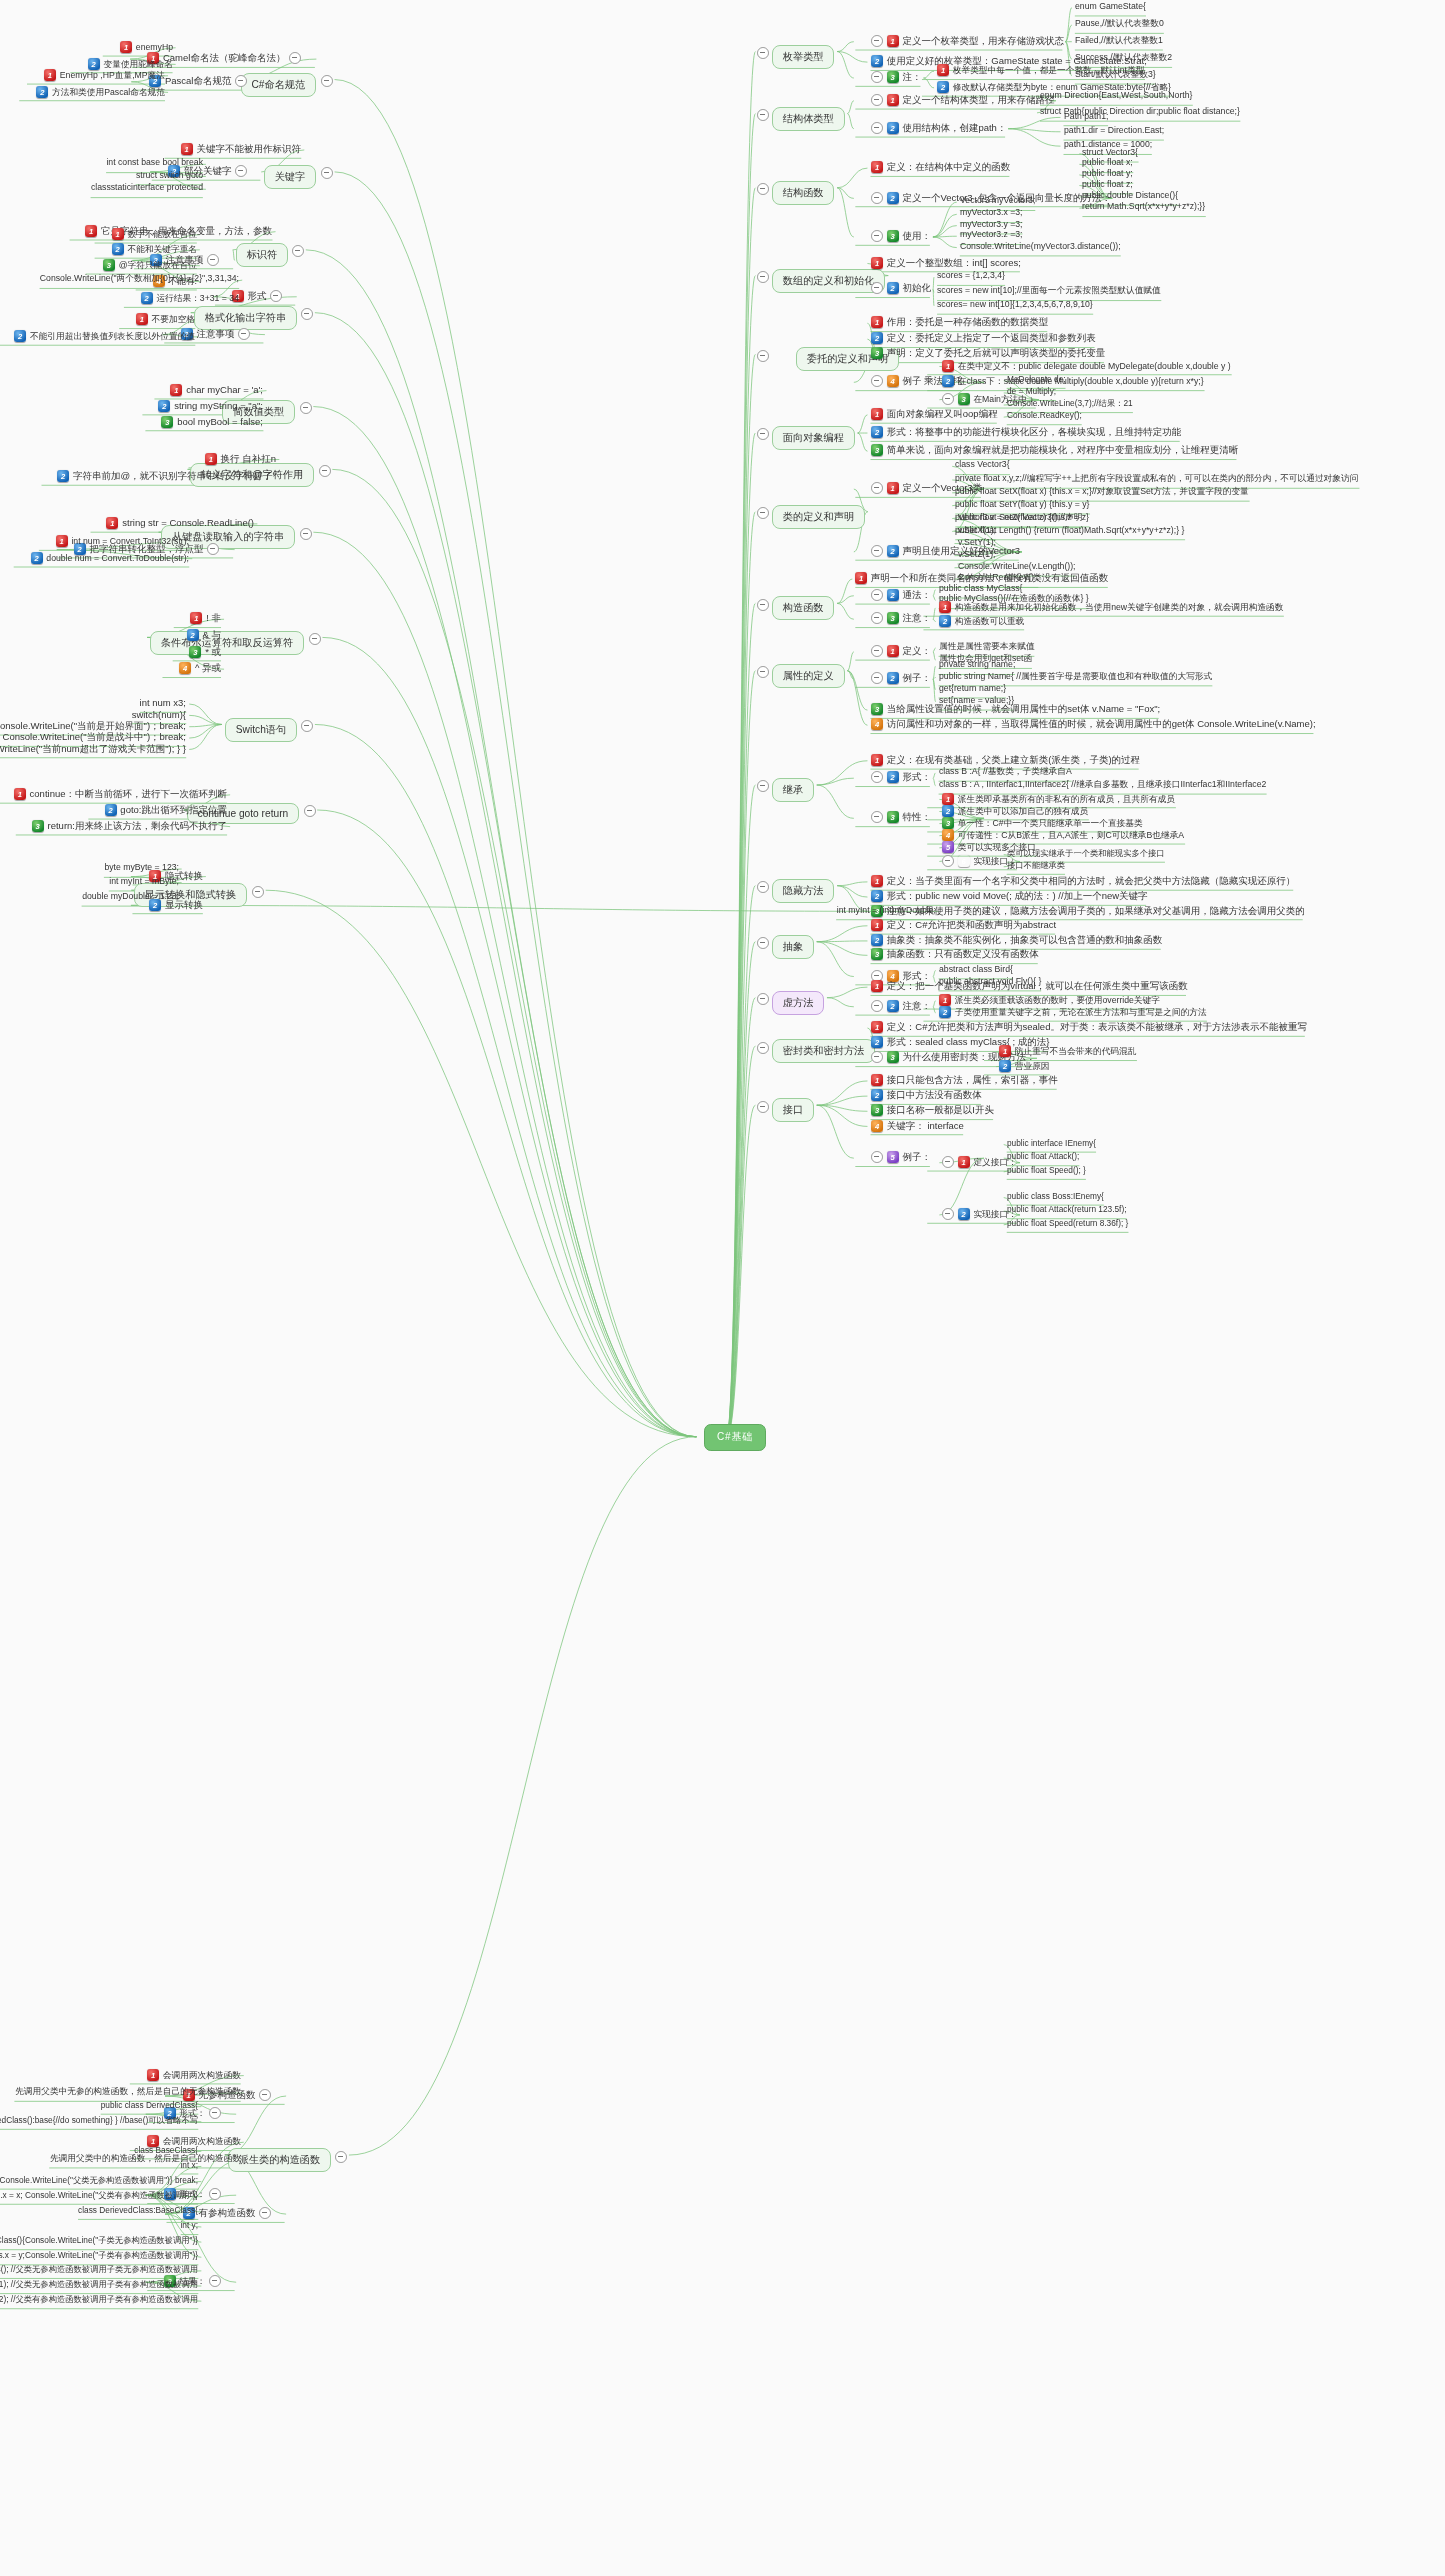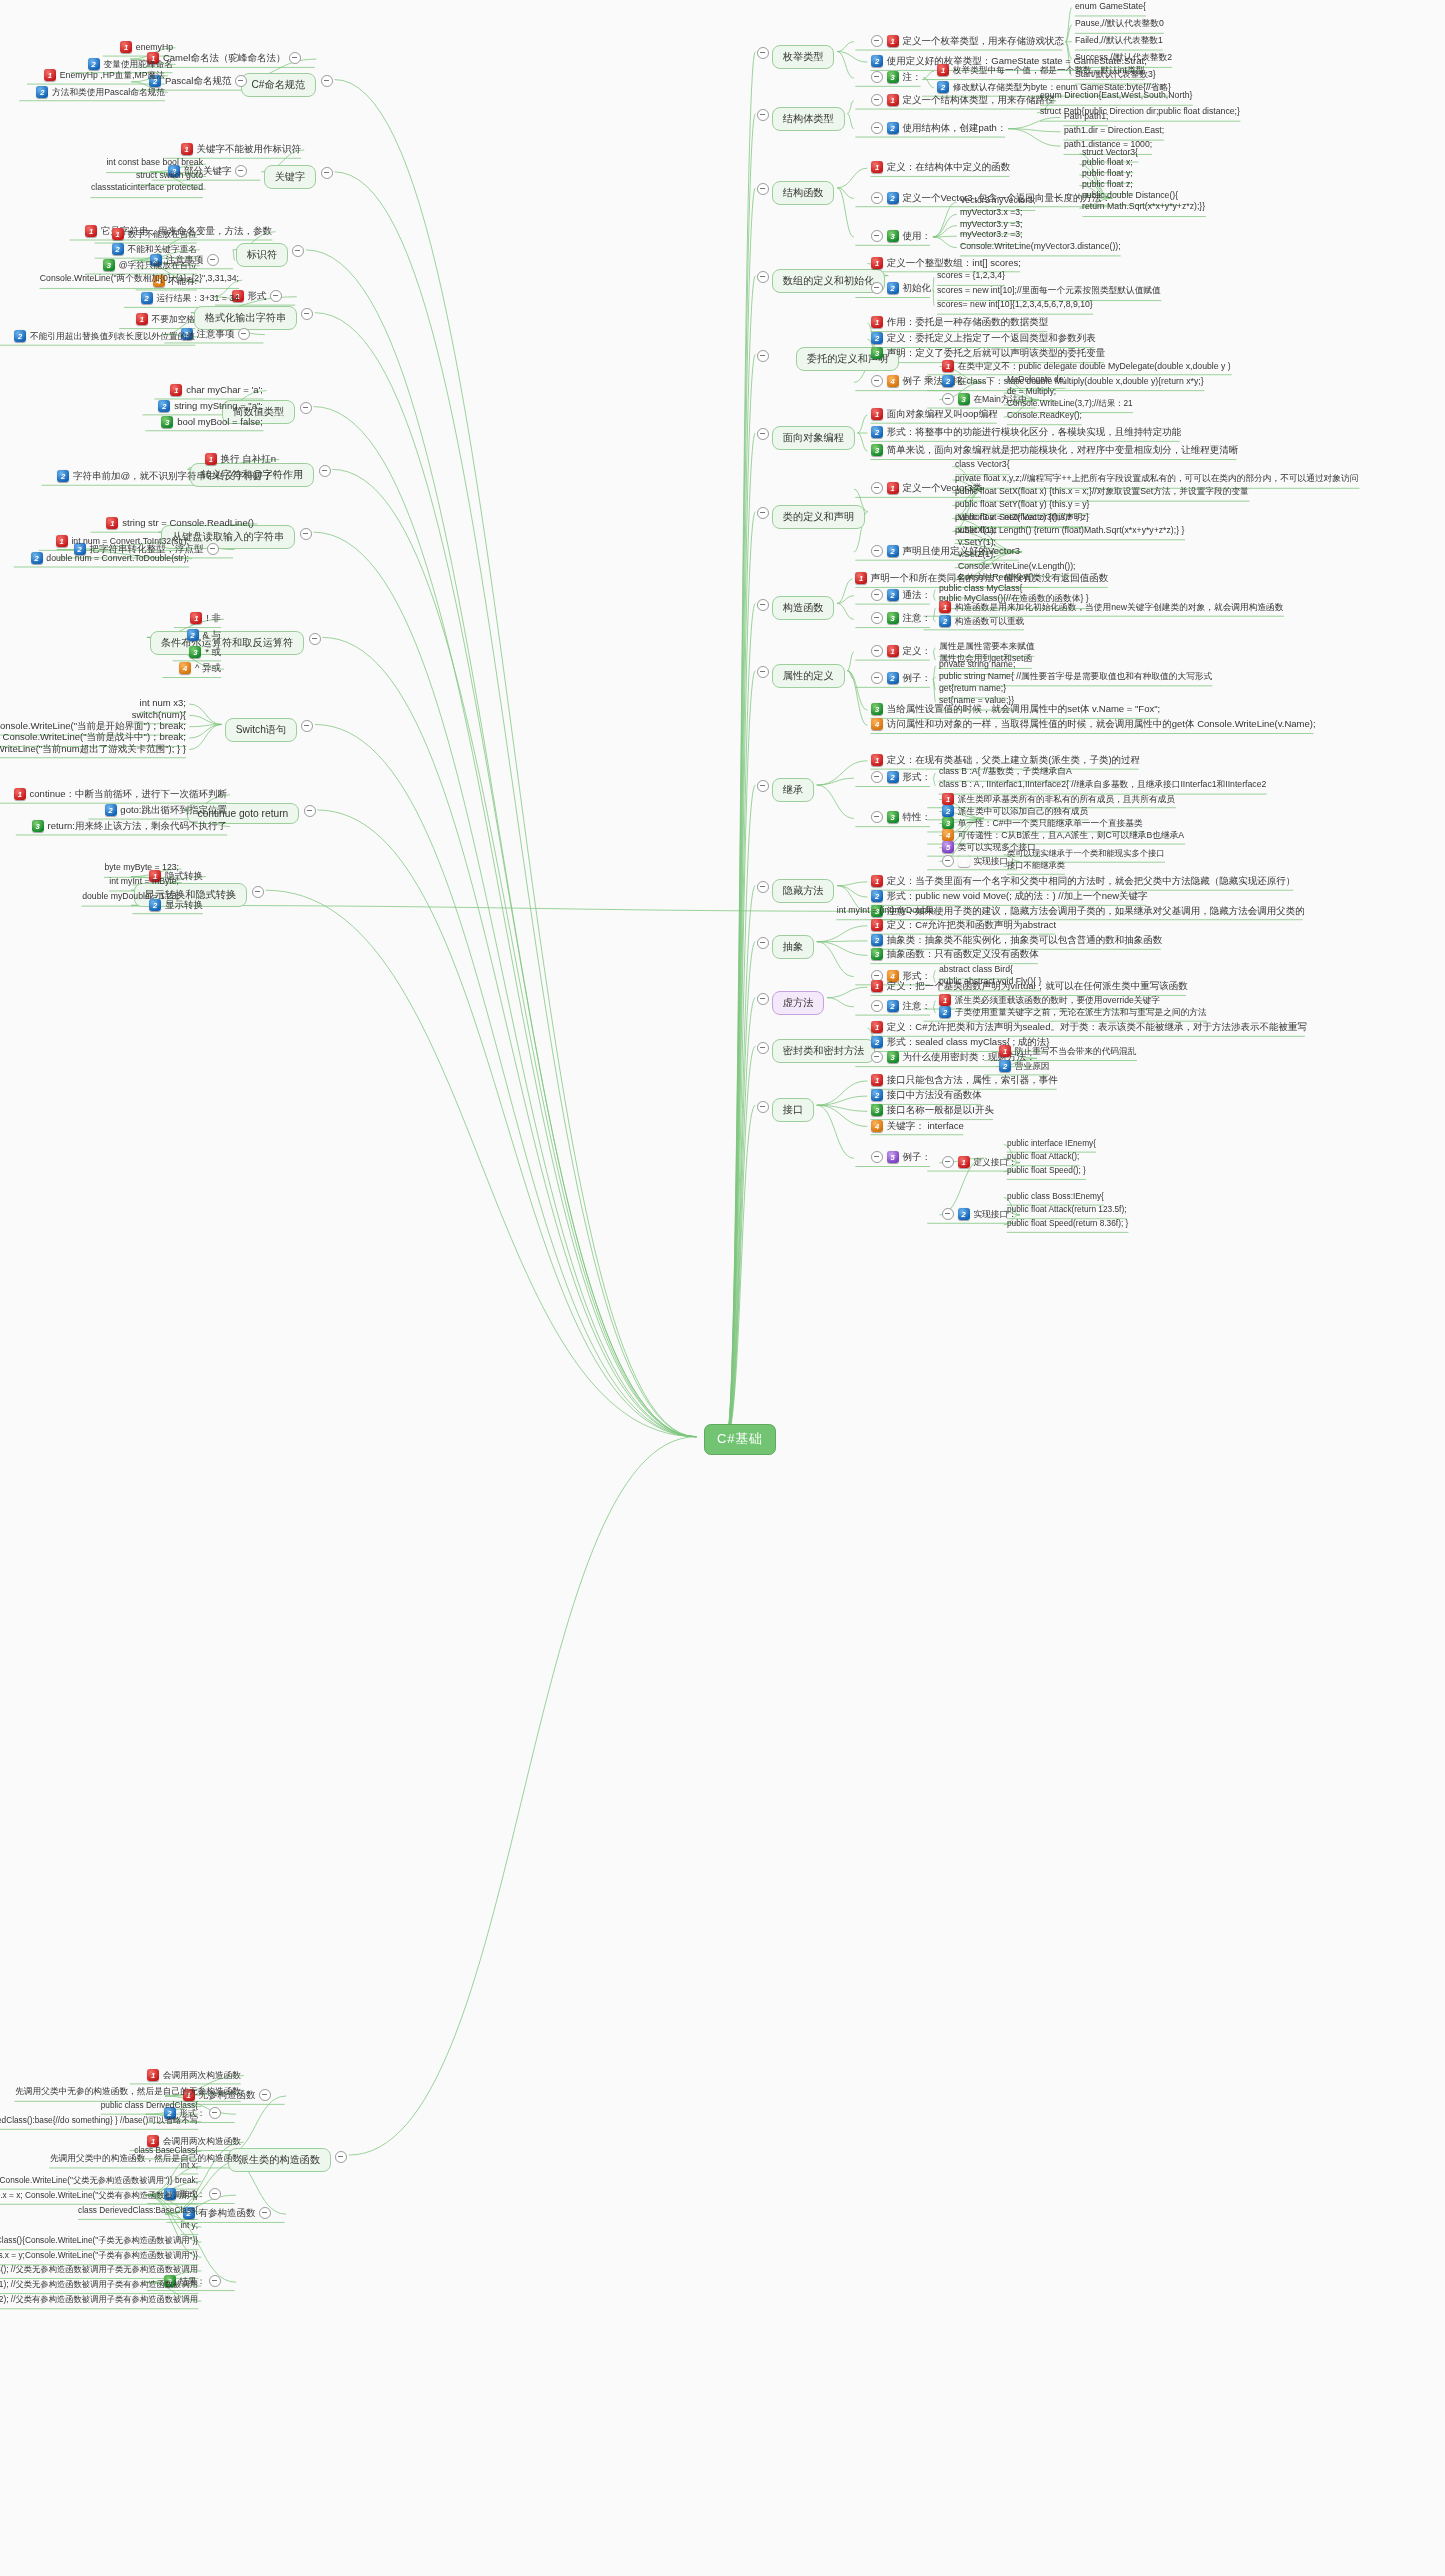--- a/index.html
+++ b/index.html
@@ -7,21 +7,21 @@
        font-family:"Liberation Sans","DejaVu Sans",sans-serif;
        -webkit-font-smoothing:antialiased;}
   #canvas{position:absolute;inset:0;}
   svg.links{position:absolute;left:0;top:0;width:1445px;height:2576px;pointer-events:none;}
   .node{position:absolute;white-space:nowrap;display:flex;align-items:center;gap:3.8px;}
   .lbl{font-size:9.5px;color:#333;line-height:1.25;}
   .lbl.sm{font-size:8.7px;}
   .lbl.xs{font-size:8.3px;}
   
   .root{position:absolute;background:#72c472;border:0.8px solid #5faa5f;border-radius:6.8px;
-        color:#fff;font-size:13px;padding:5.3px 12px;letter-spacing:0.8px;}
+        color:#fff;font-size:10px;padding:5.3px 12px;letter-spacing:0.8px;}
   
   .topic{background:#eef7ee;border:0.8px solid #9ccf9c;border-radius:8px;padding:3.8px 9.8px;
          font-size:10.2px;color:#333;}
   
   .mk{width:12px;height:12px;border-radius:3px;flex:0 0 12px;color:#fff;font-size:7.6px;
       font-style:italic;font-weight:bold;display:flex;align-items:center;justify-content:center;
       box-shadow:0 0.8px 0.8px rgba(0,0,0,.35);}
   .mk.c1{background:radial-gradient(circle at 35% 28%,#f4706a,#c5181a 75%);}
   .mk.c2{background:radial-gradient(circle at 35% 28%,#6fb6ef,#1263b5 75%);}
   .mk.c3{background:radial-gradient(circle at 35% 28%,#7fd06f,#15872b 75%);}

